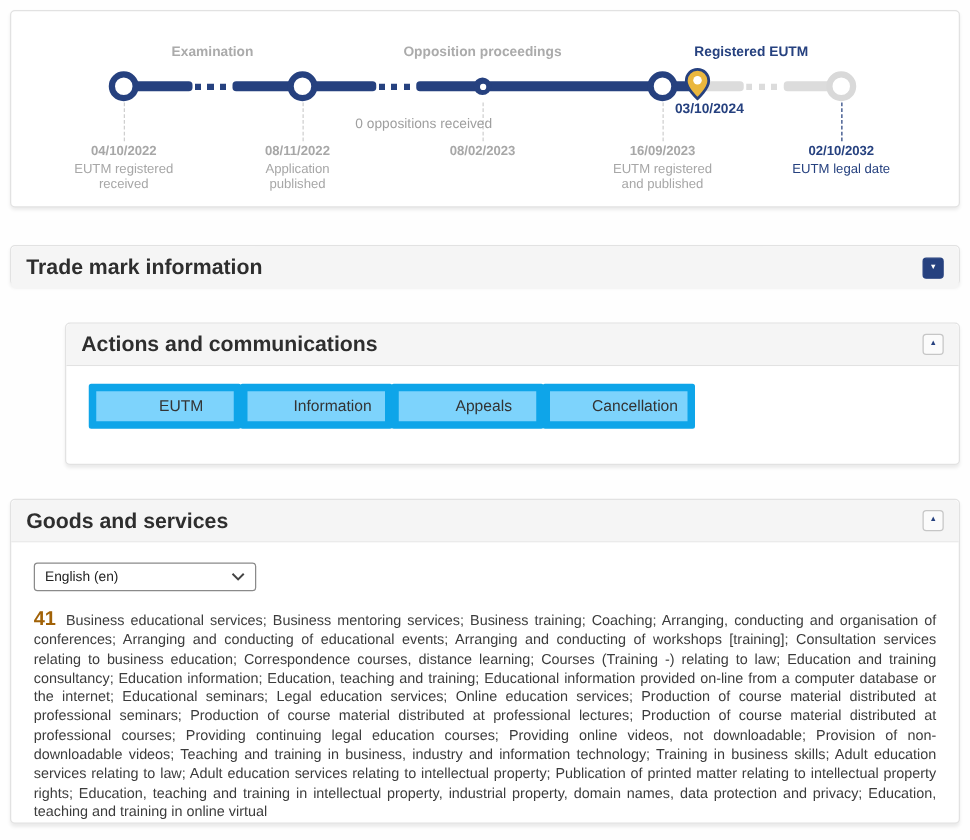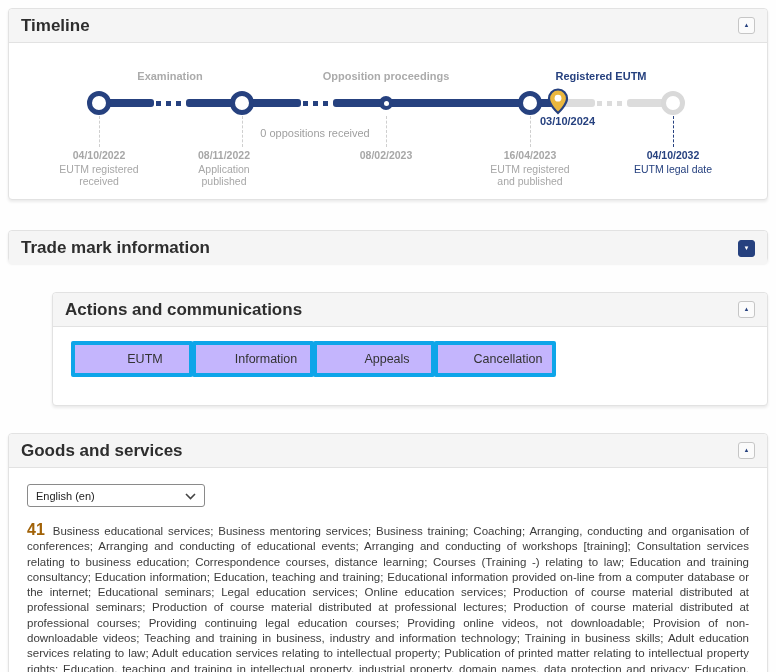--- a/index.html
+++ b/index.html
@@ -53,37 +53,37 @@
   .node-dot {
     width:14px; height:14px; border-radius:50%; background:#26417f;
     top:53px; z-index:2; display:flex; align-items:center; justify-content:center;
   }
   .node-dot::after { content:""; width:5px; height:5px; border-radius:50%; background:#fff; }
   .pin { top:45px; z-index:3; }
   .connector { border-left:1px dashed #cfcfcf; width:0; top:73px; height:31px; }
   .connector.navy { border-left:1px dashed #26417f; }
   .tl-note {
     transform:translateX(-50%); white-space:nowrap;
-    font-size:11px; color:#9f9f9f; top:84px;
+    font-size:11px; color:#9f9f9f; top:84px;margin-left:24px;
   }
   .current-date {
     transform:translateX(-50%); white-space:nowrap;
     font-size:11px; font-weight:700; color:#26417f; top:72px;padding-left:19px;
   }
   .milestone {
     width:96px; transform:translateX(-50%); top:106px; text-align:center;
     font-size:10.5px; color:#a7a7a7; line-height:12.5px;
   }
   .milestone .m-date { font-weight:700; margin-bottom:1px; }
   .milestone.navy { color:#26417f; }
 
   
   .actions-body { padding:14px 18px 28px; display:flex; }
   .action-btn {
-    width:122px; height:36px; background:#c4b5fd; border:4px solid #0ea5e9;
+    width:122px; height:36px; background:#7dd3fc; border:6px solid #0ea5e9;
     border-radius:2px; font-family:"Liberation Sans",sans-serif;
     font-size:12.5px; color:#333; cursor:pointer;padding-left:32px;
   }
   .action-btn + .action-btn { margin-left:-1px; }
 
   
   .goods-body { padding:16px 18px 0; }
   .lang-select {
     width:178px; height:23px; border:1px solid #8a8a8a; border-radius:3px;
     background:#fff; display:flex; align-items:center; justify-content:space-between;
@@ -91,26 +91,20 @@
   }
   .goods-text {
     font-size:11.5px; line-height:15.3px; color:#3c3c3c; text-align:justify;
   }
   .class-num { font-size:16px; font-weight:700; color:#a16207; margin-right:8px; }
 </style>
 </head>
 <body>
 
 <div class="card" style="margin-bottom:30px;">
-  <div class="card-header">
-    <span class="card-title">Timeline</span>
-    <button class="toggle-btn">
-      <span>▲</span>
-    </button>
-  </div>
   <div class="tl-body">
 
     <div class="tl-abs phase-label" style="left:161px;">Examination</div>
     <div class="tl-abs phase-label" style="left:377px;">Opposition proceedings</div>
     <div class="tl-abs phase-label navy" style="left:592px;">Registered EUTM</div>
 
     <div class="tl-abs seg" style="left:90px; width:55px;"></div>
     <div class="tl-abs seg-dots" style="left:147px; width:28px;"></div>
     <div class="tl-abs seg" style="left:177px; width:115px;"></div>
     <div class="tl-abs seg-dots" style="left:294px; width:28px;"></div>
@@ -138,33 +132,33 @@
     <div class="tl-abs connector" style="left:521px;"></div>
     <div class="tl-abs connector navy" style="left:664px;"></div>
 
     <div class="tl-abs tl-note" style="left:306px;">0 oppositions received</div>
     <div class="tl-abs current-date" style="left:549px;">03/10/2024</div>
 
     <div class="tl-abs milestone" style="left:90px;">
       <div class="m-date">04/10/2022</div>
       <div>EUTM registered received</div>
     </div>
-    <div class="tl-abs milestone" style="left:215px;">
+    <div class="tl-abs milestone" style="left:229px;">
       <div class="m-date">08/11/2022</div>
       <div>Application published</div>
     </div>
     <div class="tl-abs milestone" style="left:377px;">
       <div class="m-date">08/02/2023</div>
     </div>
     <div class="tl-abs milestone" style="left:521px;">
-      <div class="m-date">16/04/2023</div>
+      <div class="m-date">16/09/2023</div>
       <div>EUTM registered and published</div>
     </div>
     <div class="tl-abs milestone navy" style="left:664px;">
-      <div class="m-date">04/10/2032</div>
+      <div class="m-date">02/10/2032</div>
       <div>EUTM legal date</div>
     </div>
   </div>
 </div>
 
 <div class="card collapsed" style="margin-bottom:30px;">
   <div class="card-header">
     <span class="card-title">Trade mark information</span>
     <button class="toggle-btn active">
       <span>▼</span>

